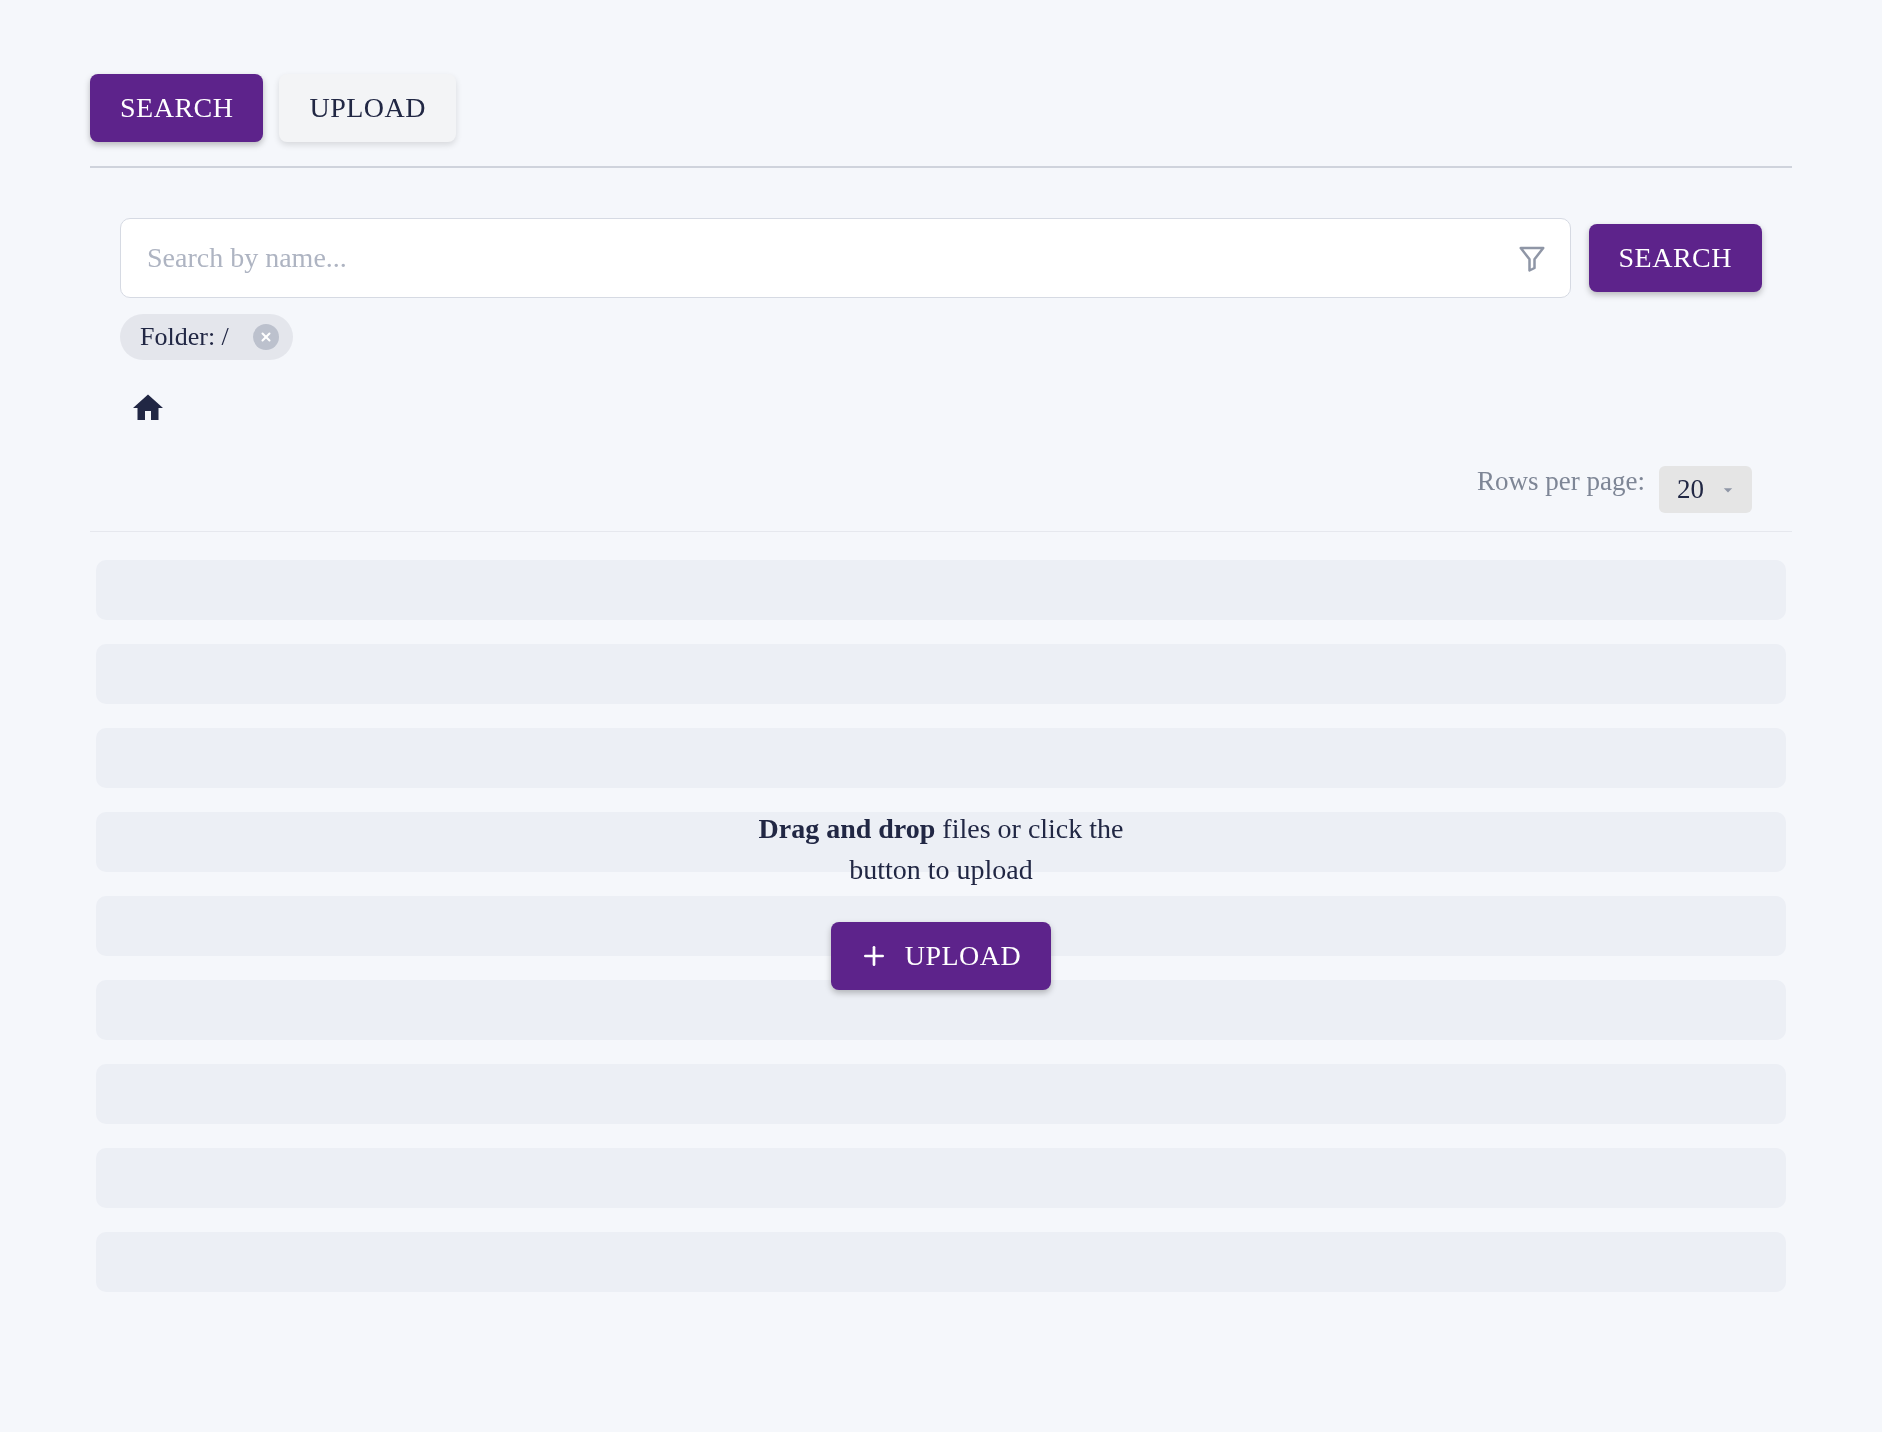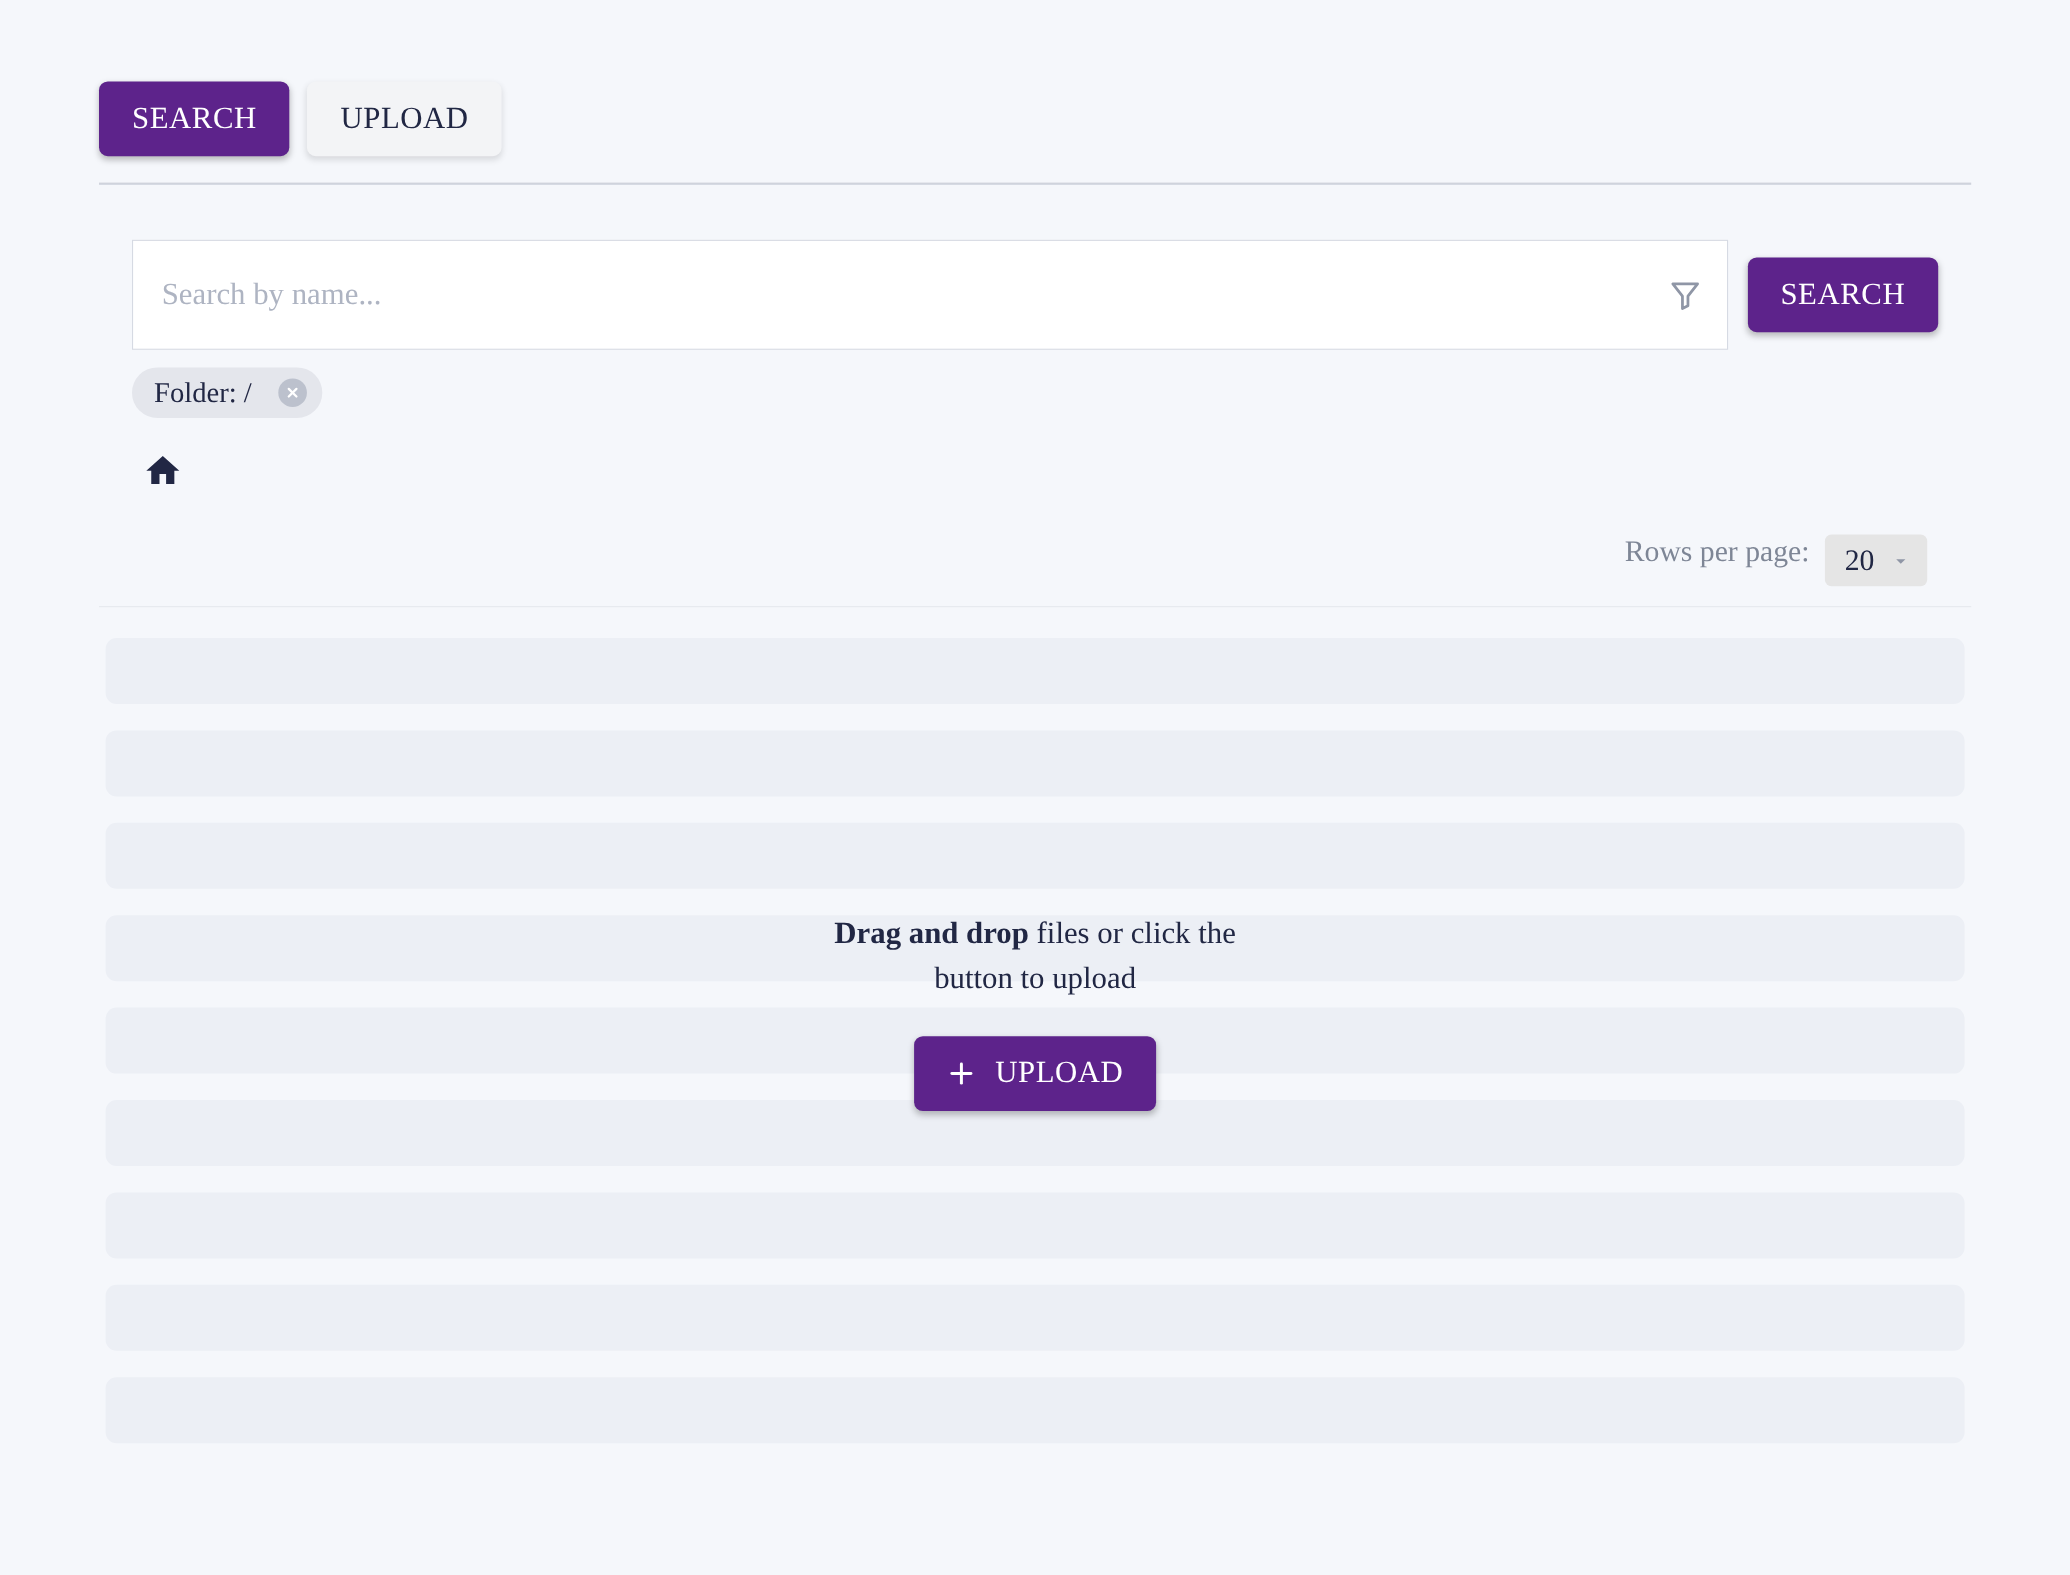--- a/index.html
+++ b/index.html
@@ -15,21 +15,21 @@
   html,body{margin:0;padding:0;background:var(--bg);font-family:Georgia, "Times New Roman", serif;color:var(--text);}
   body{width:1882px;height:1432px;overflow:hidden;}
   .page{padding:0 90px;}
   .top-bar{display:flex;gap:16px;padding-top:74px;padding-bottom:24px;border-bottom:2px solid #cfd3dc;}
   .btn{display:inline-flex;align-items:center;justify-content:center;padding:18px 30px;border-radius:8px;font-size:28px;letter-spacing:.5px;cursor:pointer;user-select:none;}
   .btn-primary{background:var(--purple);color:#fff;box-shadow:0 3px 6px rgba(0,0,0,.25);}
   .btn-neutral{background:#f3f4f6;color:var(--text);box-shadow:0 3px 6px rgba(0,0,0,.12);}
   .btn-icon{gap:18px;}
   .search-row{display:flex;align-items:center;gap:18px;margin-top:50px;padding:0 30px;}
   .search-wrap{position:relative;flex:1;}
-  .search-input{width:100%;box-sizing:border-box;height:100px;border:1.5px solid var(--border);border-radius:0;background:#fff;font-size:28px;font-family:inherit;color:var(--text);padding:0 72px 0 26px;}
+  .search-input{width:100%;box-sizing:border-box;height:80px;border:1.5px solid var(--border);border-radius:10px;background:#fff;font-size:28px;font-family:inherit;color:var(--text);padding:0 72px 0 26px;}
   .search-input::placeholder{color:#aeb4c2;}
   .funnel{position:absolute;right:24px;top:50%;transform:translateY(-50%);}
   .chip-row{display:flex;padding:16px 30px 0;}
   .chip{display:inline-flex;align-items:center;gap:24px;background:var(--chip);border-radius:999px;padding:8px 14px 8px 20px;font-size:26px;color:var(--text);}
   .chip-close{width:26px;height:26px;border-radius:50%;background:var(--chipx);display:inline-flex;align-items:center;justify-content:center;}
   .home-row{padding:30px 40px 10px;}
   .pager-row{display:flex;justify-content:flex-end;align-items:flex-start;gap:14px;padding:30px 40px 18px;border-bottom:1px solid #e6e8ee;font-size:27px;color:var(--muted);}
   .select{display:inline-flex;align-items:center;gap:14px;background:#e5e5e5;border-radius:6px;padding:8px 14px 8px 18px;font-size:27px;color:var(--text);}
   .list-area{position:relative;padding:28px 6px 0;}
   .skel{height:60px;border-radius:10px;background:var(--row);margin-bottom:24px;}

